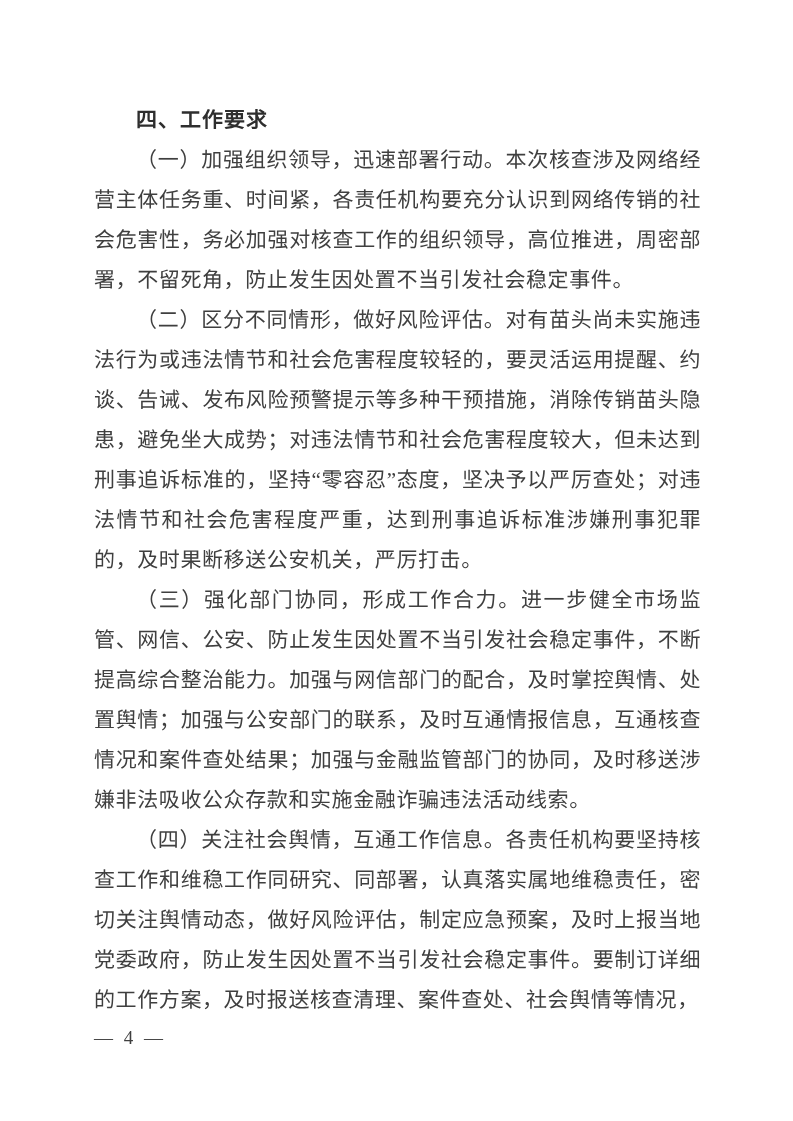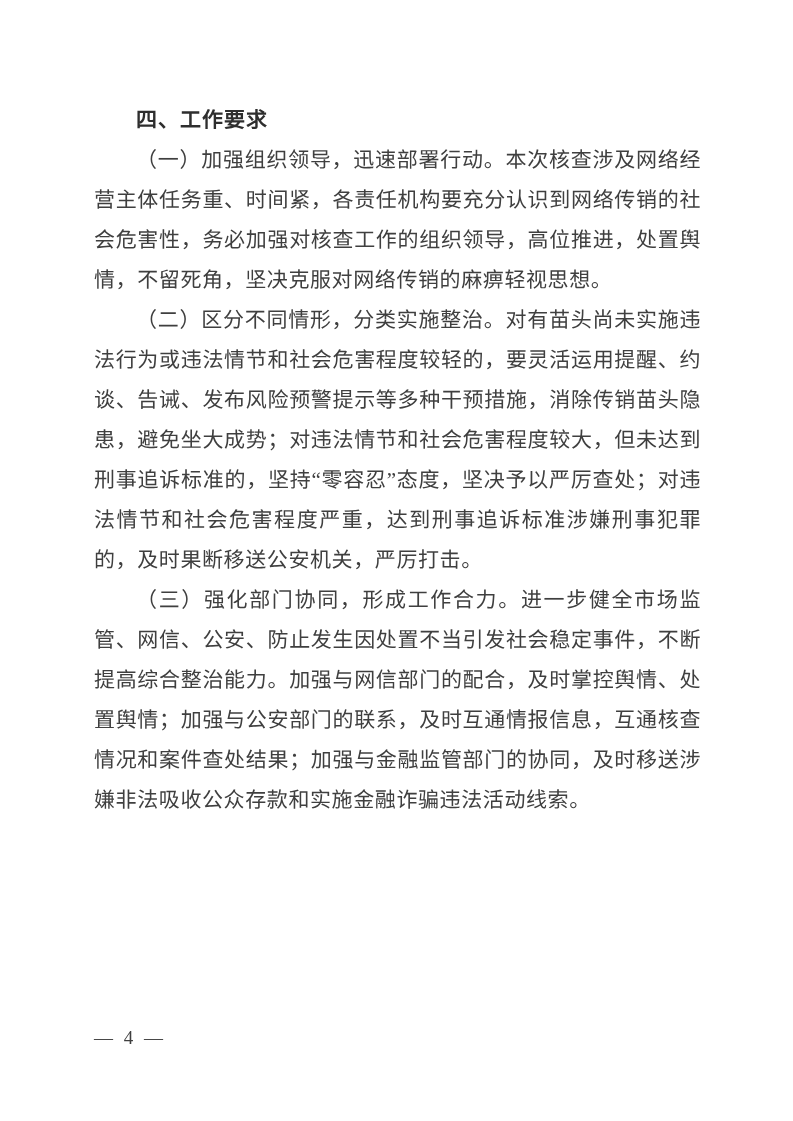--- a/index.html
+++ b/index.html
@@ -52,18 +52,19 @@
     letter-spacing: 3px;
     font-family: "Liberation Serif", serif;
   }
 </style>
 </head>
 <body>
 
 <div class="page">
   <div class="content">
     <h2 class="heading">四、工作要求</h2>
-    <p class="para">（一）加强组织领导，迅速部署行动。本次核查涉及网络经营主体任务重、时间紧，各责任机构要充分认识到网络传销的社会危害性，务必加强对核查工作的组织领导，高位推进，处置舆情，不留死角，坚决克服对网络传销的麻痹轻视思想。</p>
-    <p class="para">（二）区分不同情形，分类实施整治。对有苗头尚未实施违法行为或违法情节和社会危害程度较轻的，要灵活运用提醒、约谈、告诫、发布风险预警提示等多种干预措施，消除传销苗头隐患，避免坐大成势；对违法情节和社会危害程度较大，但未达到刑事追诉标准的，坚持“零容忍”态度，坚决予以严厉查处；对违法情节和社会危害程度严重，达到刑事追诉标准涉嫌刑事犯罪的，及时果断移送公安机关，严厉打击。</p>
+    <p class="para">（一）加强组织领导，迅速部署行动。本次核查涉及网络经营主体任务重、时间紧，各责任机构要充分认识到网络传销的社会危害性，务必加强对核查工作的组织领导，高位推进，周密部署，不留死角，防止发生因处置不当引发社会稳定事件。</p>
+    <p class="para">（二）区分不同情形，做好风险评估。对有苗头尚未实施违法行为或违法情节和社会危害程度较轻的，要灵活运用提醒、约谈、告诫、发布风险预警提示等多种干预措施，消除传销苗头隐患，避免坐大成势；对违法情节和社会危害程度较大，但未达到刑事追诉标准的，坚持“零容忍”态度，坚决予以严厉查处；对违法情节和社会危害程度严重，达到刑事追诉标准涉嫌刑事犯罪的，及时果断移送公安机关，严厉打击。</p>
     <p class="para">（三）强化部门协同，形成工作合力。进一步健全市场监管、网信、公安、防止发生因处置不当引发社会稳定事件，不断提高综合整治能力。加强与网信部门的配合，及时掌控舆情、处置舆情；加强与公安部门的联系，及时互通情报信息，互通核查情况和案件查处结果；加强与金融监管部门的协同，及时移送涉嫌非法吸收公众存款和实施金融诈骗违法活动线索。</p>
+    <p class="para">（四）关注社会舆情，互通工作信息。各责任机构要坚持核查工作和维稳工作同研究、同部署，认真落实属地维稳责任，密切关注舆情动态，做好风险评估，制定应急预案，及时上报当地党委政府，防止发生因处置不当引发社会稳定事件。要制订详细的工作方案，及时报送核查清理、案件查处、社会舆情等情况，</p>
   </div>
   <div class="page-number">— 4 —</div>
 </div>
 
 </body></html>

